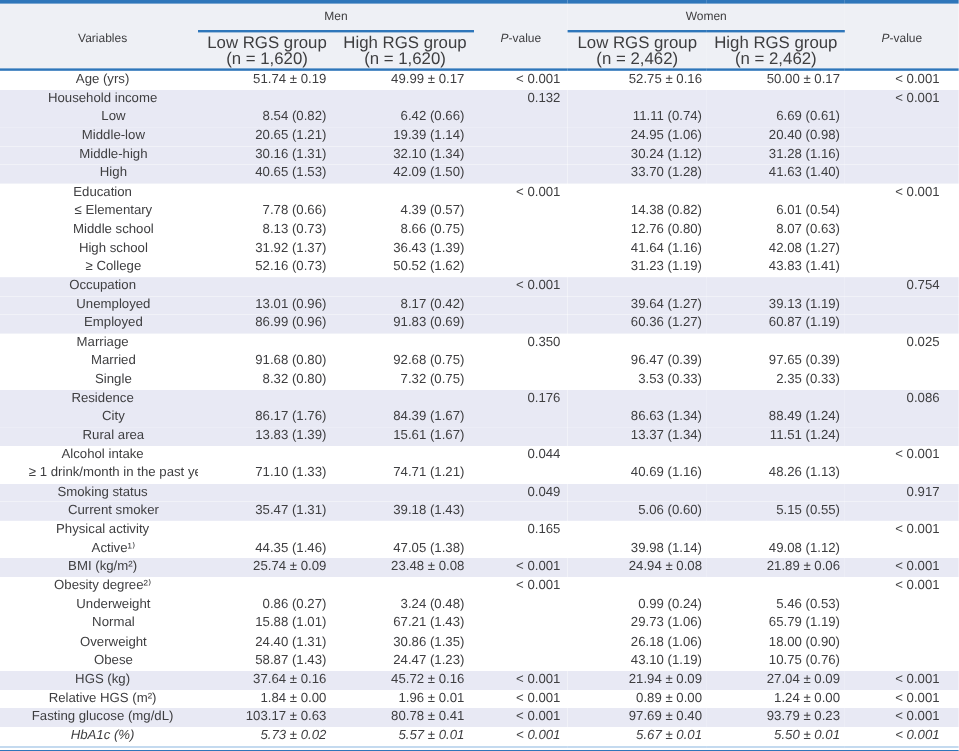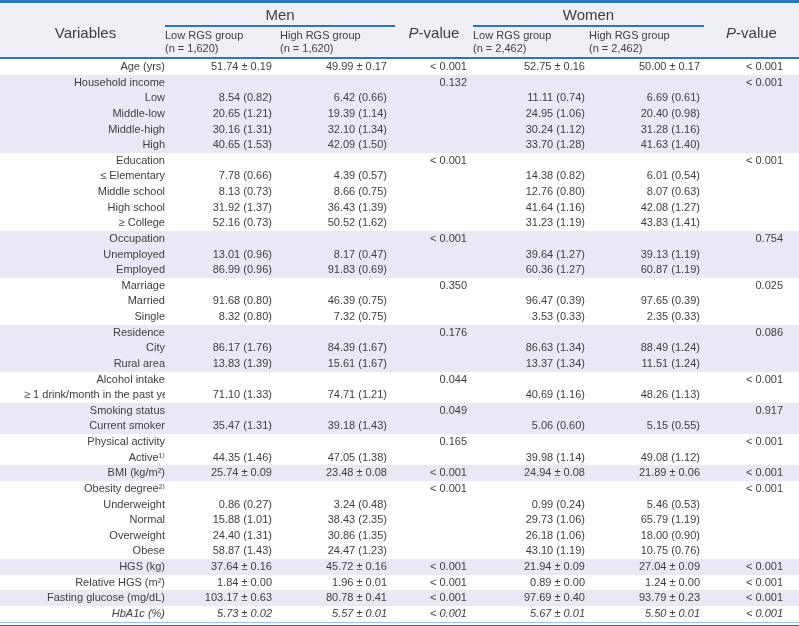--- a/index.html
+++ b/index.html
@@ -28,50 +28,50 @@
   col.c-men-low { width: 115px; }
   col.c-men-high { width: 115px; }
   col.c-pv1 { width: 78px; }
   col.c-wom-low { width: 116px; }
   col.c-wom-high { width: 115px; }
   col.c-pv2 { width: 95px; }
 
   thead th {
     background: var(--header-bg);
     font-weight: normal;
-    font-size: 15px;
+    font-size: 10px;
     color: var(--text);
     padding: 0;
   }
   tr.headrow1 th { height: 22px; vertical-align: middle; }
   th.variables-h {
     text-align: center; vertical-align: top;
     padding: 4px 0 0 6px;
   }
   th.group-h {
     text-align: center;
     border-bottom: 2px solid var(--accent);
   }
   th.pvalue-h {
     text-align: center; vertical-align: top;
     padding-top: 4px;
   }
-  tr.headrow2 th { height: 30px; text-align: left; vertical-align: middle; line-height: 13.5px; font-size: 11px; }
+  tr.headrow2 th { height: 30px; text-align: center; vertical-align: middle; line-height: 13.5px; font-size: 14px; }
   tr.headrow2 th, th.variables-h, th.pvalue-h { border-bottom: 2px solid var(--accent); }
 
   tbody td {
     height: 15.62px;
     line-height: 15.62px;
     font-size: 11px;
     padding: 0;
     white-space: nowrap;
     overflow: hidden;
   }
   tbody tr.shaded td { background: var(--stripe); }
-  td.var { text-align: right; padding-left: 6px; }
+  td.var { text-align: center; padding-left: 6px; }
   td.var.indent { padding-left: 24px; }
   td.num { text-align: right; }
   td.num.c1, td.num.c2 { padding-right: 8px; }
   td.num.c3 { padding-right: 6px; }
   td.num.c4, td.num.c5 { padding-right: 4px; }
   td.num.c6 { padding-right: 16px; }
   tbody tr:last-child td { border-bottom: 1px solid var(--accent-light); font-style: italic; }
   .bottom-gap { height: 2px; }
   .bottom-rule { height: 3px; background: var(--accent); }
   i.pv { font-style: italic; }
@@ -232,21 +232,21 @@
           <td class="num c1"></td>
           <td class="num c2"></td>
           <td class="num c3">&lt; 0.001</td>
           <td class="num c4"></td>
           <td class="num c5"></td>
           <td class="num c6">0.754</td>
         </tr>
         <tr class="shaded">
           <td class="var indent">Unemployed</td>
           <td class="num c1">13.01 (0.96)</td>
-          <td class="num c2">8.17 (0.47)</td>
+          <td class="num c2">8.17 (0.42)</td>
           <td class="num c3"></td>
           <td class="num c4">39.64 (1.27)</td>
           <td class="num c5">39.13 (1.19)</td>
           <td class="num c6"></td>
         </tr>
         <tr class="shaded">
           <td class="var indent">Employed</td>
           <td class="num c1">86.99 (0.96)</td>
           <td class="num c2">91.83 (0.69)</td>
           <td class="num c3"></td>
@@ -259,21 +259,21 @@
           <td class="num c1"></td>
           <td class="num c2"></td>
           <td class="num c3">0.350</td>
           <td class="num c4"></td>
           <td class="num c5"></td>
           <td class="num c6">0.025</td>
         </tr>
         <tr>
           <td class="var indent">Married</td>
           <td class="num c1">91.68 (0.80)</td>
-          <td class="num c2">46.39 (0.75)</td>
+          <td class="num c2">92.68 (0.75)</td>
           <td class="num c3"></td>
           <td class="num c4">96.47 (0.39)</td>
           <td class="num c5">97.65 (0.39)</td>
           <td class="num c6"></td>
         </tr>
         <tr>
           <td class="var indent">Single</td>
           <td class="num c1">8.32 (0.80)</td>
           <td class="num c2">7.32 (0.75)</td>
           <td class="num c3"></td>
@@ -385,21 +385,21 @@
           <td class="num c1">0.86 (0.27)</td>
           <td class="num c2">3.24 (0.48)</td>
           <td class="num c3"></td>
           <td class="num c4">0.99 (0.24)</td>
           <td class="num c5">5.46 (0.53)</td>
           <td class="num c6"></td>
         </tr>
         <tr>
           <td class="var indent">Normal</td>
           <td class="num c1">15.88 (1.01)</td>
-          <td class="num c2">38.43 (2.35)</td>
+          <td class="num c2">67.21 (1.43)</td>
           <td class="num c3"></td>
           <td class="num c4">29.73 (1.06)</td>
           <td class="num c5">65.79 (1.19)</td>
           <td class="num c6"></td>
         </tr>
         <tr>
           <td class="var indent">Overweight</td>
           <td class="num c1">24.40 (1.31)</td>
           <td class="num c2">30.86 (1.35)</td>
           <td class="num c3"></td>

